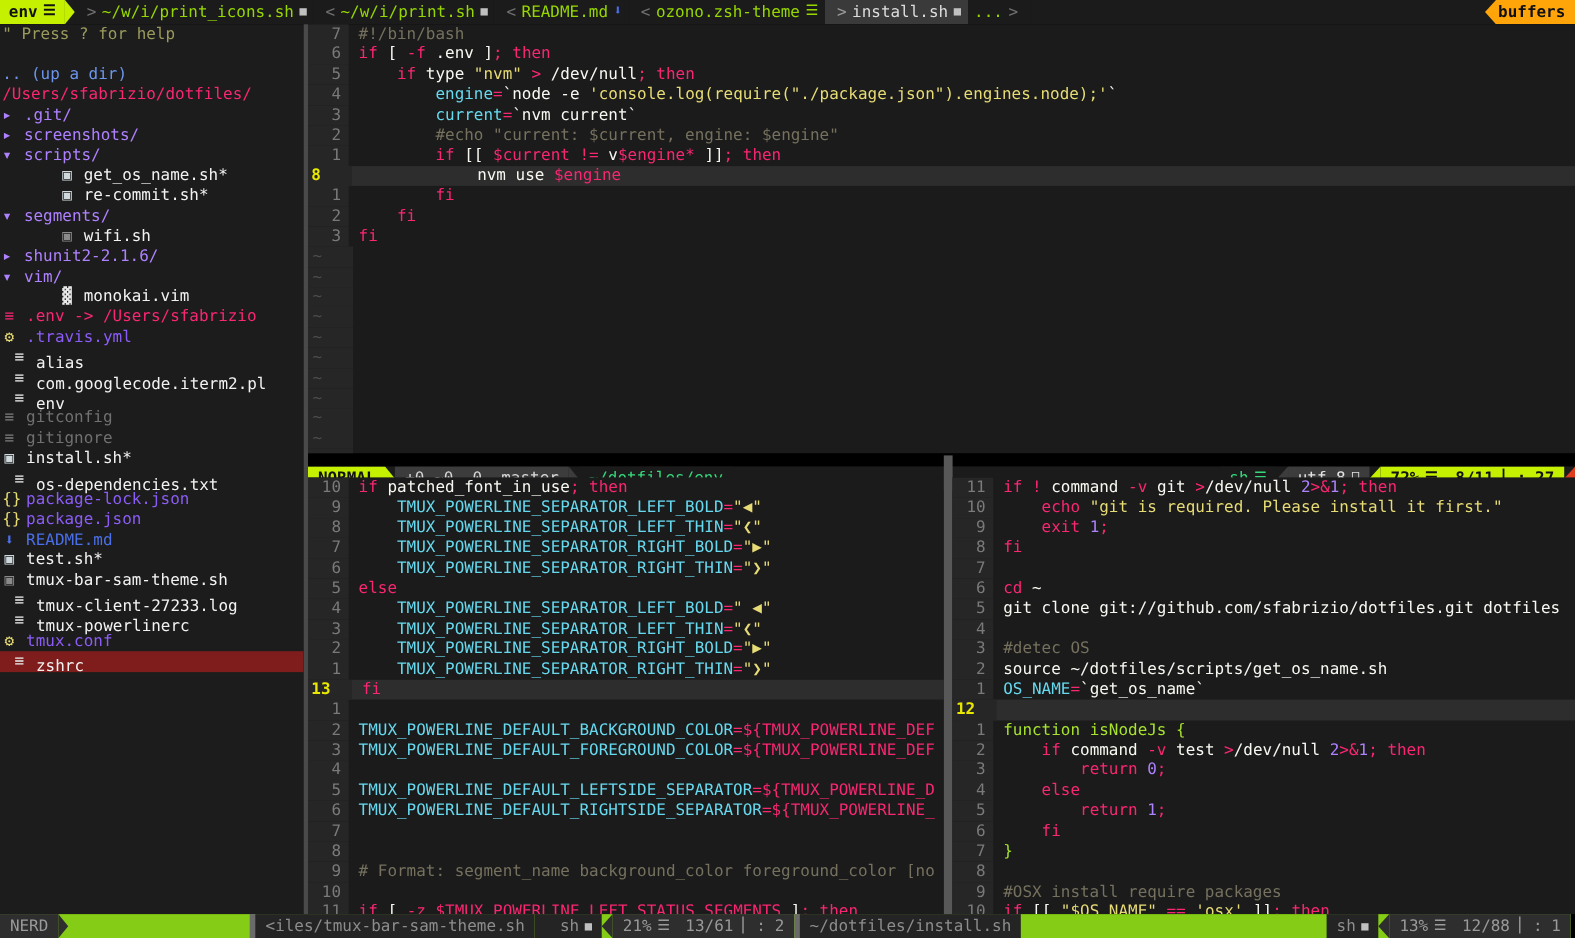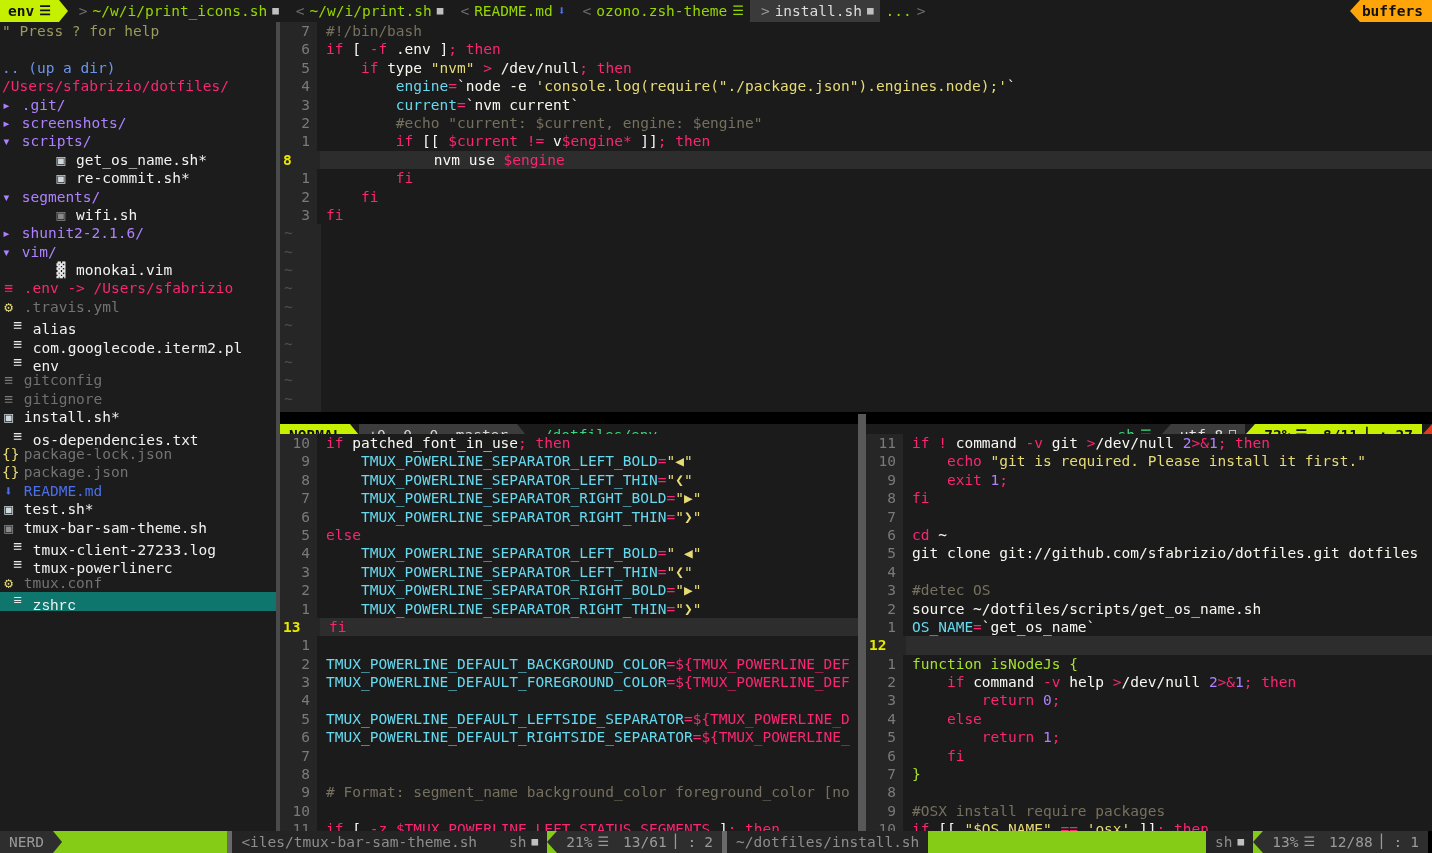--- a/index.html
+++ b/index.html
@@ -29,29 +29,29 @@
   .buffers{display:flex;align-items:center;height:22px;background:#ffa50a;
            color:#111;font-weight:700;padding:0 9px 0 2px;white-space:pre;}
   .arrow-l-orange{width:0;height:0;border-top:11px solid transparent;
            border-bottom:11px solid transparent;border-right:10px solid #ffa50a;}
 
   
   .nerd{position:absolute;left:0;top:22px;width:276px;height:809px;
         background:#1c1c1c;overflow:hidden;}
   .nerd .row{height:18.4px;white-space:pre;padding-left:2px;
              font-size:14.5px;line-height:18.4px;}
-  .nerd .row.sel{background:#0f766e;font-family:Liberation Mono, monospace;}
+  .nerd .row.sel{background:#7f1d1d;}
   .c-help{color:#9a9a5e;}
   .c-up{color:#6c95eb;}
   .c-root{color:#f92672;}
   .c-dir{color:#ae81ff;}
   .c-file{color:#f2f2f2;}
   .c-ign{color:#707070;}
   .c-link{color:#f92672;}
-  .c-yellow{color:#737373;}
+  .c-yellow{color:#8b5cf6;}
   .c-blue{color:#4b6fe8;}
   .ic{display:inline-block;width:13px;text-align:center;}
   .ic.sh{color:#cfd8dc;}
   .ic.shd{color:#8a8a8a;}
   .ic.txt{color:#e8e8e8;}
   .ic.txtd{color:#7c7c7c;}
   .ic.red{color:#f92672;}
   .ic.gear{color:#e6db74;}
   .ic.json{color:#e6db74;}
   .ic.md{color:#4b6fe8;}
@@ -287,21 +287,21 @@
       <div class="ln-row"><div class="gut">8</div><div class="txt"><span class="k">fi</span></div></div>
       <div class="ln-row"><div class="gut">7</div><div class="txt">&nbsp;</div></div>
       <div class="ln-row"><div class="gut">6</div><div class="txt"><span class="k">cd</span> <span class="w">~</span></div></div>
       <div class="ln-row"><div class="gut">5</div><div class="txt"><span class="w">git clone git://github.com/sfabrizio/dotfiles.git dotfiles</span></div></div>
       <div class="ln-row"><div class="gut">4</div><div class="txt">&nbsp;</div></div>
       <div class="ln-row"><div class="gut">3</div><div class="txt"><span class="cm">#detec OS</span></div></div>
       <div class="ln-row"><div class="gut">2</div><div class="txt"><span class="w">source ~/dotfiles/scripts/get_os_name.sh</span></div></div>
       <div class="ln-row"><div class="gut">1</div><div class="txt"><span class="v">OS_NAME</span><span class="k">=</span><span class="w">`get_os_name`</span></div></div>
       <div class="ln-row cur"><div class="gut cur">12</div><div class="txt">&nbsp;</div></div>
       <div class="ln-row"><div class="gut">1</div><div class="txt"><span class="fn">function</span> <span class="fn">isNodeJs</span> <span class="fn">{</span></div></div>
-      <div class="ln-row"><div class="gut">2</div><div class="txt">    <span class="k">if</span> <span class="w">command</span> <span class="k">-v</span> <span class="w">help</span> <span class="k">&gt;</span><span class="w">/dev/null</span> <span class="n">2</span><span class="k">&gt;&amp;</span><span class="n">1</span><span class="k">;</span> <span class="k">then</span></div></div>
+      <div class="ln-row"><div class="gut">2</div><div class="txt">    <span class="k">if</span> <span class="w">command</span> <span class="k">-v</span> <span class="w">test</span> <span class="k">&gt;</span><span class="w">/dev/null</span> <span class="n">2</span><span class="k">&gt;&amp;</span><span class="n">1</span><span class="k">;</span> <span class="k">then</span></div></div>
       <div class="ln-row"><div class="gut">3</div><div class="txt">        <span class="k">return</span> <span class="n">0</span><span class="k">;</span></div></div>
       <div class="ln-row"><div class="gut">4</div><div class="txt">    <span class="k">else</span></div></div>
       <div class="ln-row"><div class="gut">5</div><div class="txt">        <span class="k">return</span> <span class="n">1</span><span class="k">;</span></div></div>
       <div class="ln-row"><div class="gut">6</div><div class="txt">    <span class="k">fi</span></div></div>
       <div class="ln-row"><div class="gut">7</div><div class="txt"><span class="fn">}</span></div></div>
       <div class="ln-row"><div class="gut">8</div><div class="txt">&nbsp;</div></div>
       <div class="ln-row"><div class="gut">9</div><div class="txt"><span class="cm">#OSX install require packages</span></div></div>
       <div class="ln-row"><div class="gut">10</div><div class="txt"><span class="k">if</span> <span class="w">[[</span> <span class="s">"$OS_NAME"</span> <span class="k">==</span> <span class="s">'osx'</span> <span class="w">]]</span><span class="k">;</span> <span class="k">then</span></div></div>
     </div>
 

